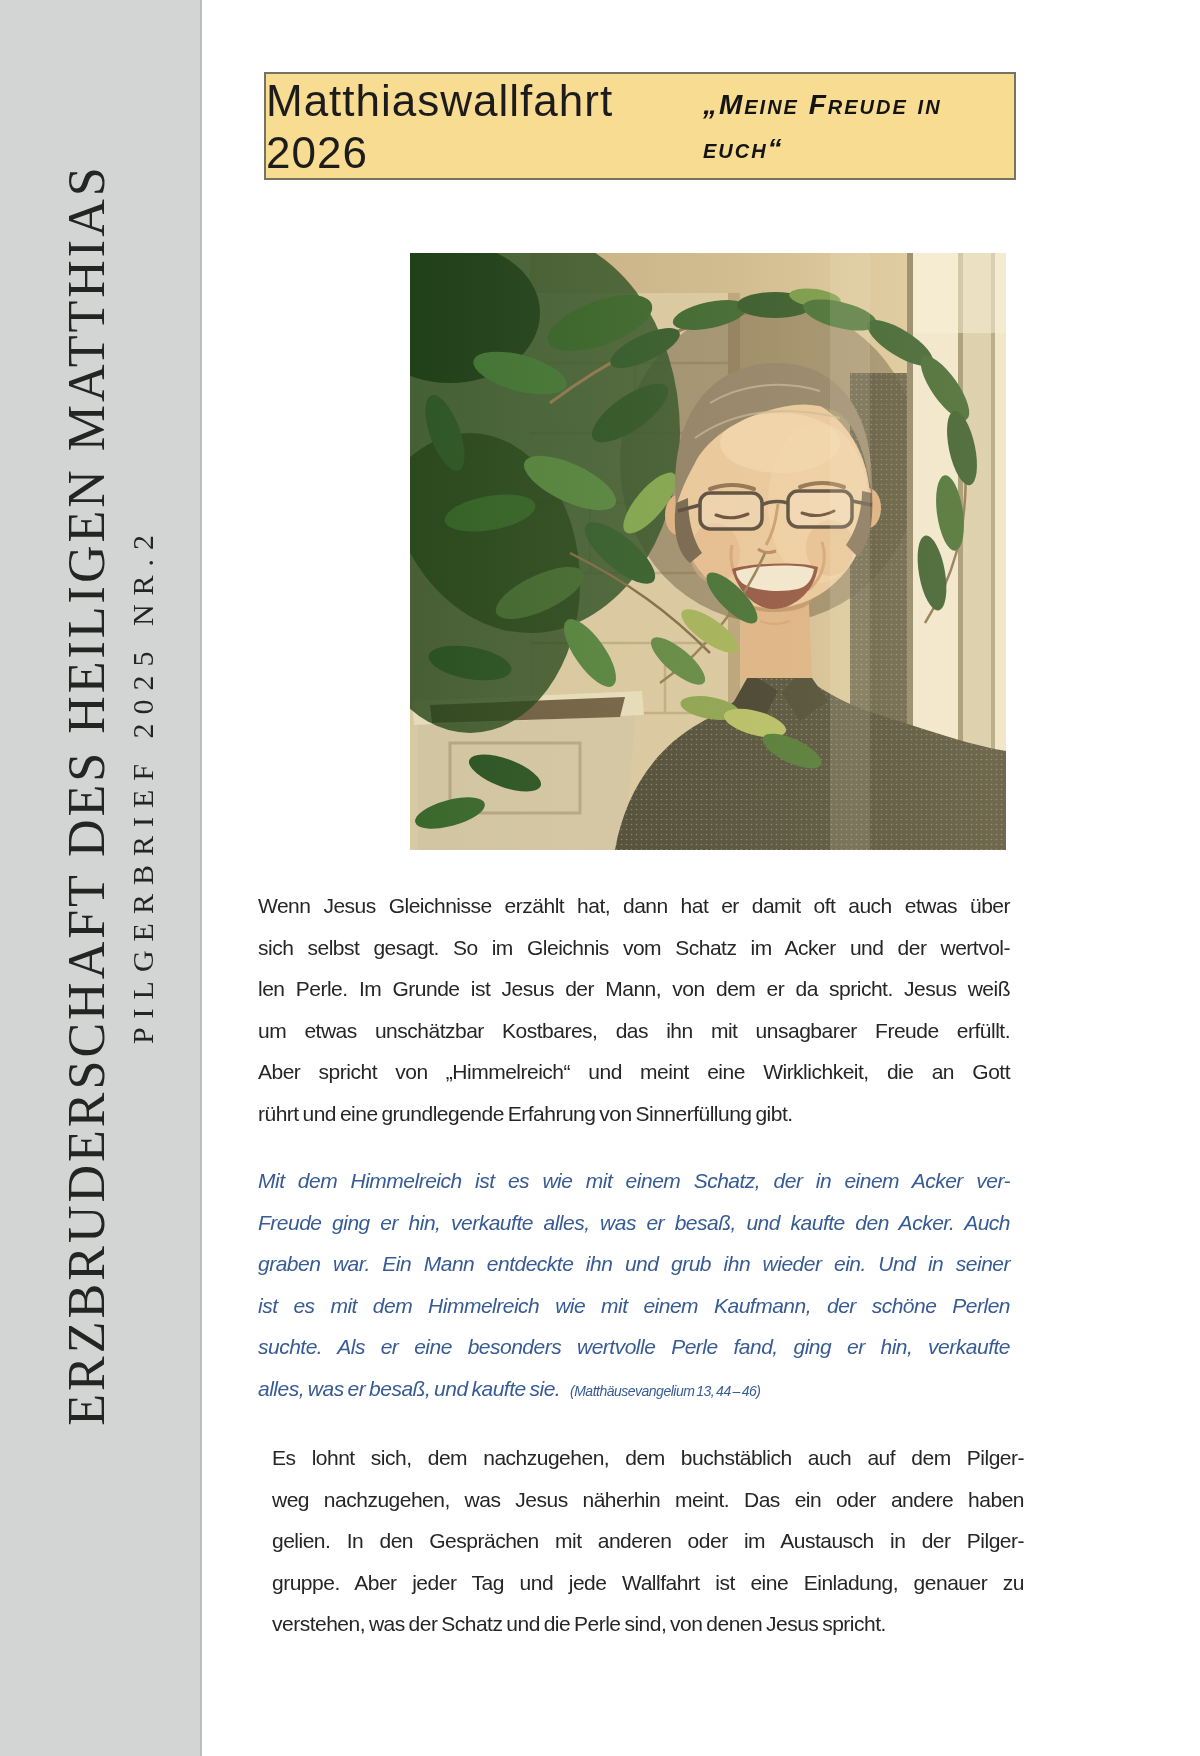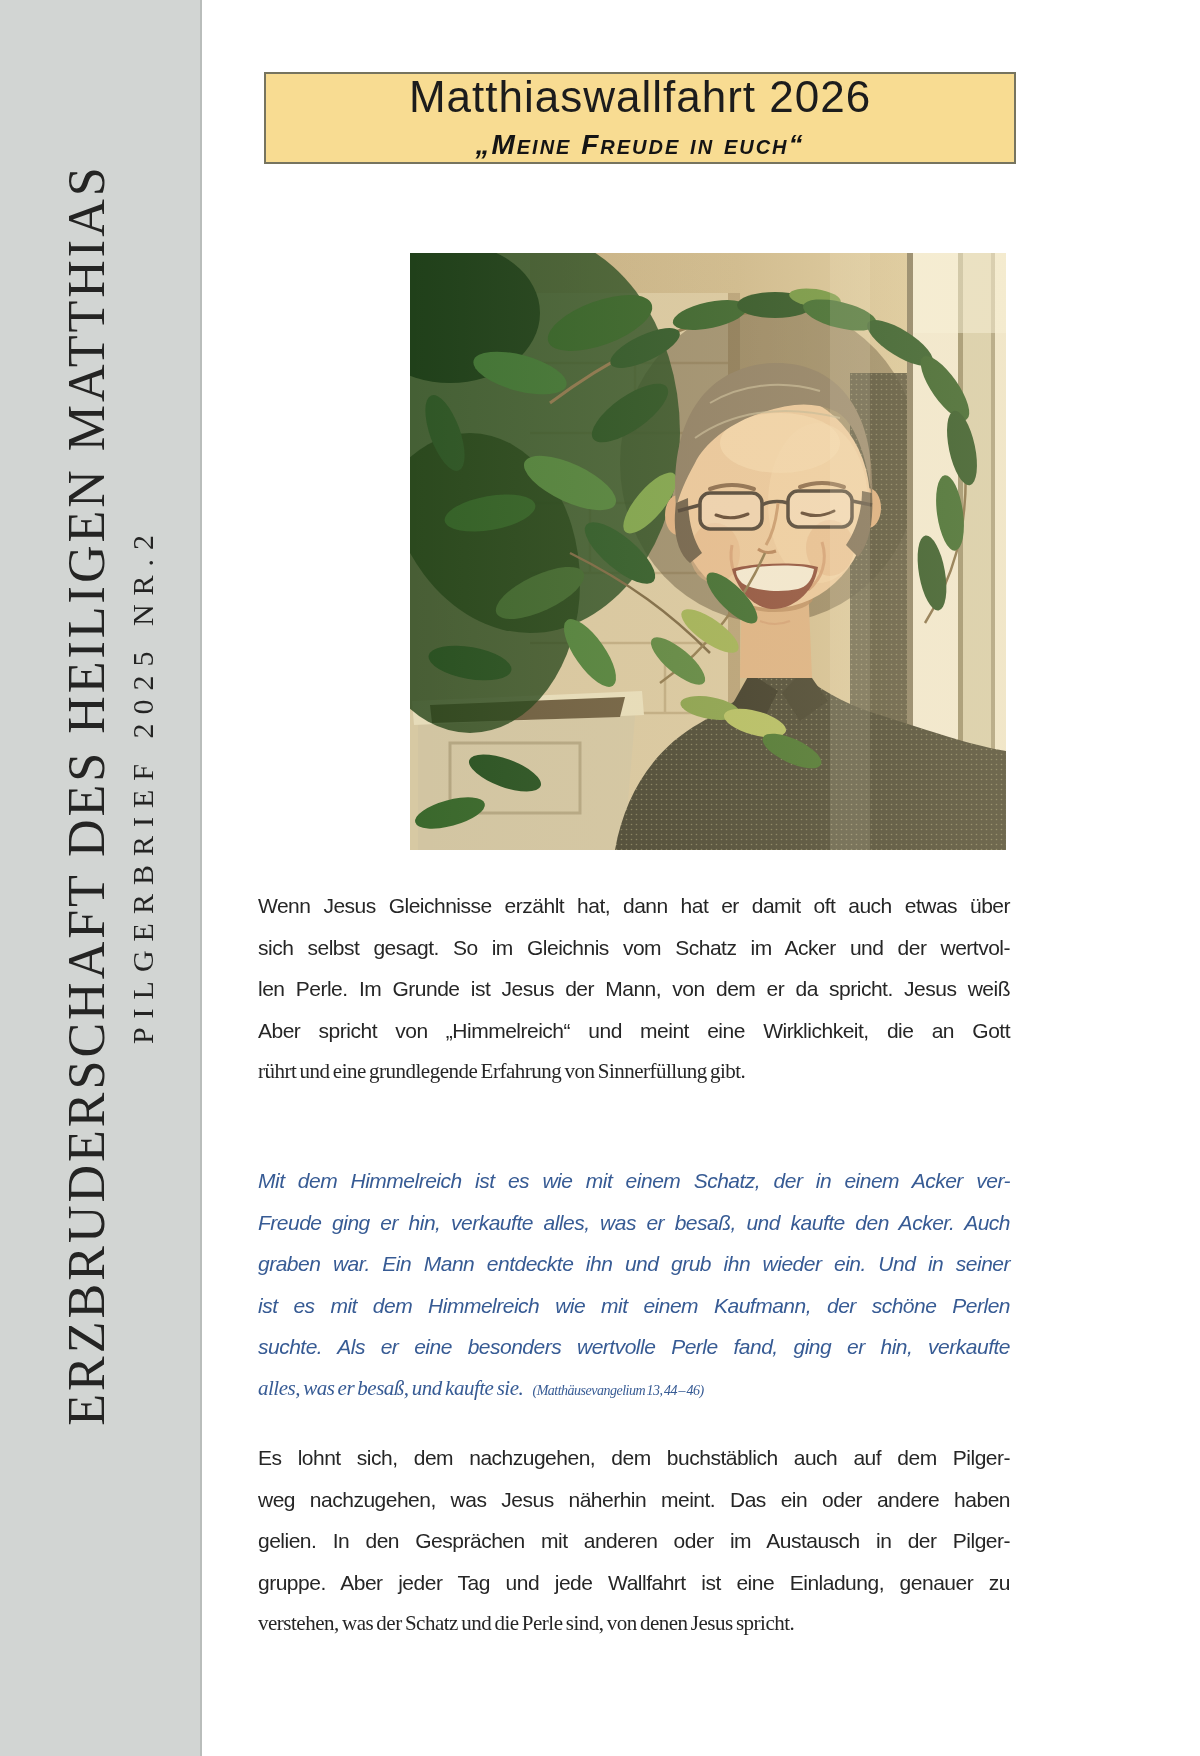--- a/index.html
+++ b/index.html
@@ -19,52 +19,52 @@
   .vtext{
     position:absolute;white-space:nowrap;
     transform:translate(-50%,-50%) rotate(-90deg);
     font-family:"Liberation Serif","DejaVu Serif",serif;
     color:#242423;
   }
   .vtext.big{left:86px;top:795px;font-size:52px;letter-spacing:3px;}
   .vtext.small{left:143px;top:785px;font-size:30px;letter-spacing:9px;}
   
   .header-box{
-    position:absolute;left:264px;top:72px;width:752px;height:92px;
+    position:absolute;left:264px;top:72px;width:752px;height:108px;
     box-sizing:border-box;
     background:var(--header-bg,#f8dc92);
     border:2px solid #76745f;
-    display:flex;flex-direction:column;align-items:center;justify-content:center;
+    display:flex;align-items:center;justify-content:center;
     padding-top:2px;
   }
   .header-title{
     font-size:44px;color:#1c1c1c;letter-spacing:1px;line-height:52px;
   }
   .header-motto{
     font-size:28px;color:#141414;font-weight:bold;font-style:italic;
     font-variant:small-caps;letter-spacing:2px;line-height:44px;
   }
   
   .photo{
     position:absolute;left:410px;top:253px;width:596px;height:597px;
   }
   .photo svg{display:block;width:100%;height:100%;}
   
   .para{position:absolute;left:258px;width:752px;}
   .p1{top:885px;}
   .pq{top:1160px;}
-  .p2{top:1437px;}
+  .p2{top:1437px;margin-left:14px;}
   .ln{
     display:block;white-space:nowrap;
     font-size:21px;line-height:41.5px;height:41.5px;
     letter-spacing:-0.5px;word-spacing:-1.5px;
     color:var(--text-black,#262626);
   }
   .ln.j{text-align:justify;text-align-last:justify;}
-  .ln.last{text-align:left;font-family:Liberation Serif, serif;}
+  .ln.last{text-align:left;}
   .pq .ln{
     font-style:italic;
     color:var(--quote-blue,#375b94);
   }
   .citation{font-size:14px;margin-left:6px;}
 </style>
 </head>
 <body>
 
 <div class="page">
@@ -234,20 +234,21 @@
 
       <rect x="420" y="0" width="40" height="597" fill="#fff8e6" opacity="0.14"></rect>
       <rect x="0" y="0" width="596" height="597" fill="url(#warmOverlay)"></rect>
     </svg>
   </div>
 
   <div class="para p1">
     <span class="ln j">Wenn Jesus Gleichnisse erzählt hat, dann hat er damit oft auch etwas über</span>
     <span class="ln j">sich selbst gesagt. So im Gleichnis vom Schatz im Acker und der wertvol-</span>
     <span class="ln j">len Perle. Im Grunde ist Jesus der Mann, von dem er da spricht. Jesus weiß</span>
+    <span class="ln j">um etwas unschätzbar Kostbares, das ihn mit unsagbarer Freude erfüllt.</span>
     <span class="ln j">Aber spricht von „Himmelreich“ und meint eine Wirklichkeit, die an Gott</span>
     <span class="ln last">rührt und eine grundlegende Erfahrung von Sinnerfüllung gibt.</span>
   </div>
 
   <div class="para pq">
     <span class="ln j">Mit dem Himmelreich ist es wie mit einem Schatz, der in einem Acker ver-</span>
     <span class="ln j">Freude ging er hin, verkaufte alles, was er besaß, und kaufte den Acker. Auch</span>
     <span class="ln j">graben war. Ein Mann entdeckte ihn und grub ihn wieder ein. Und in seiner</span>
     <span class="ln j">ist es mit dem Himmelreich wie mit einem Kaufmann, der schöne Perlen</span>
     <span class="ln j">suchte. Als er eine besonders wertvolle Perle fand, ging er hin, verkaufte</span>

